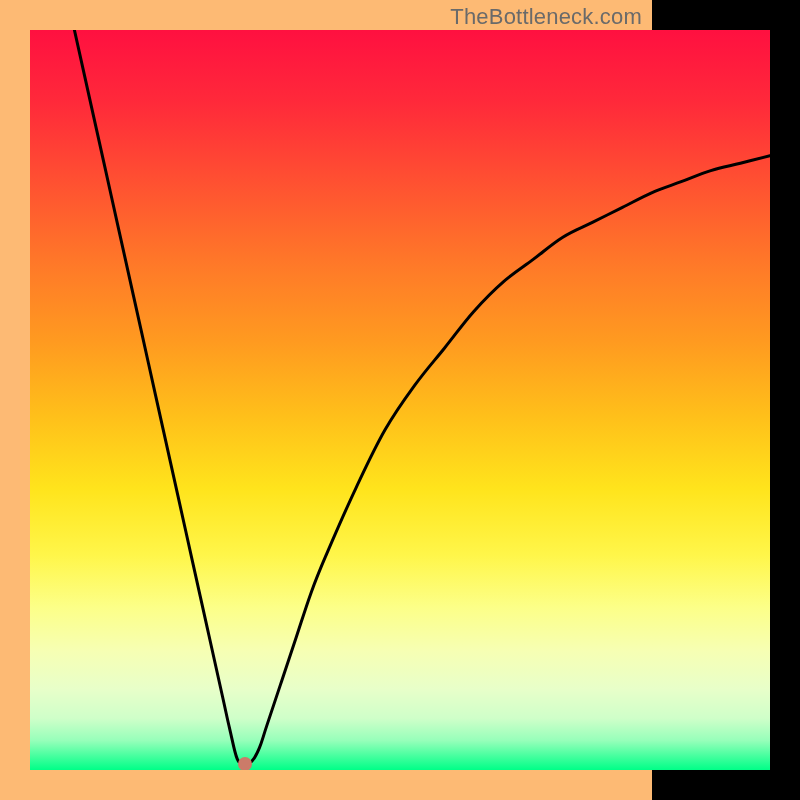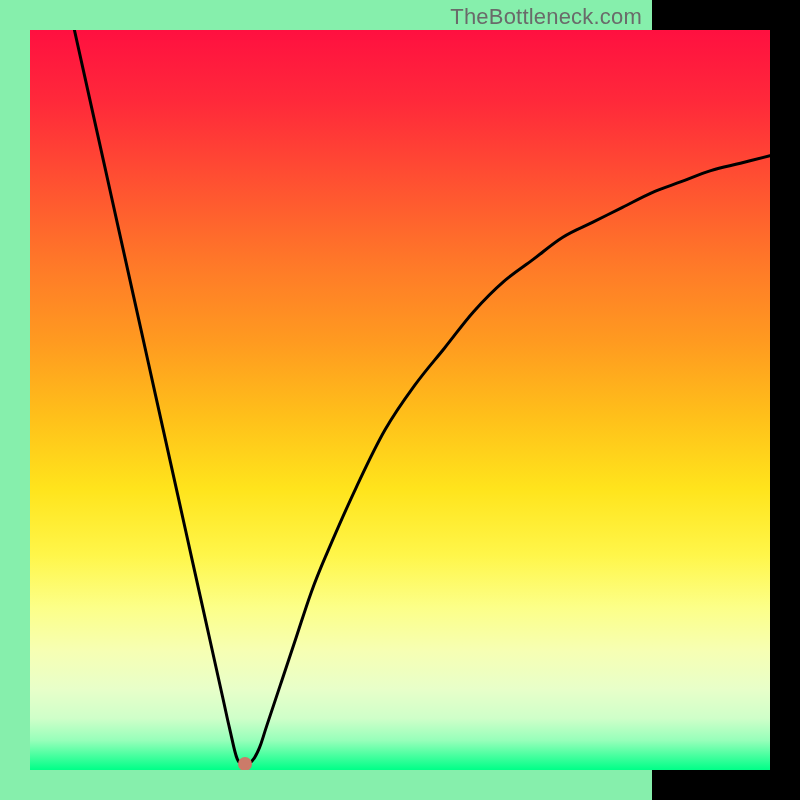--- a/index.html
+++ b/index.html
@@ -8,21 +8,21 @@
     width: 800px;
     height: 800px;
     background: #000;
     font-family: Arial, Helvetica, sans-serif;
     overflow: hidden;
   }
   .frame {
     position: relative;
     width: 652px;
     height: 800px;
-    background: #86efac;
+    background: #fdba74;
     text-decoration: underline;
   }
   .watermark {
     position: absolute;
     top: 4px;
     right: 10px;
     color: #6a6a6a;
     font-size: 22px;
     font-weight: 400;
     letter-spacing: 0.2px;

